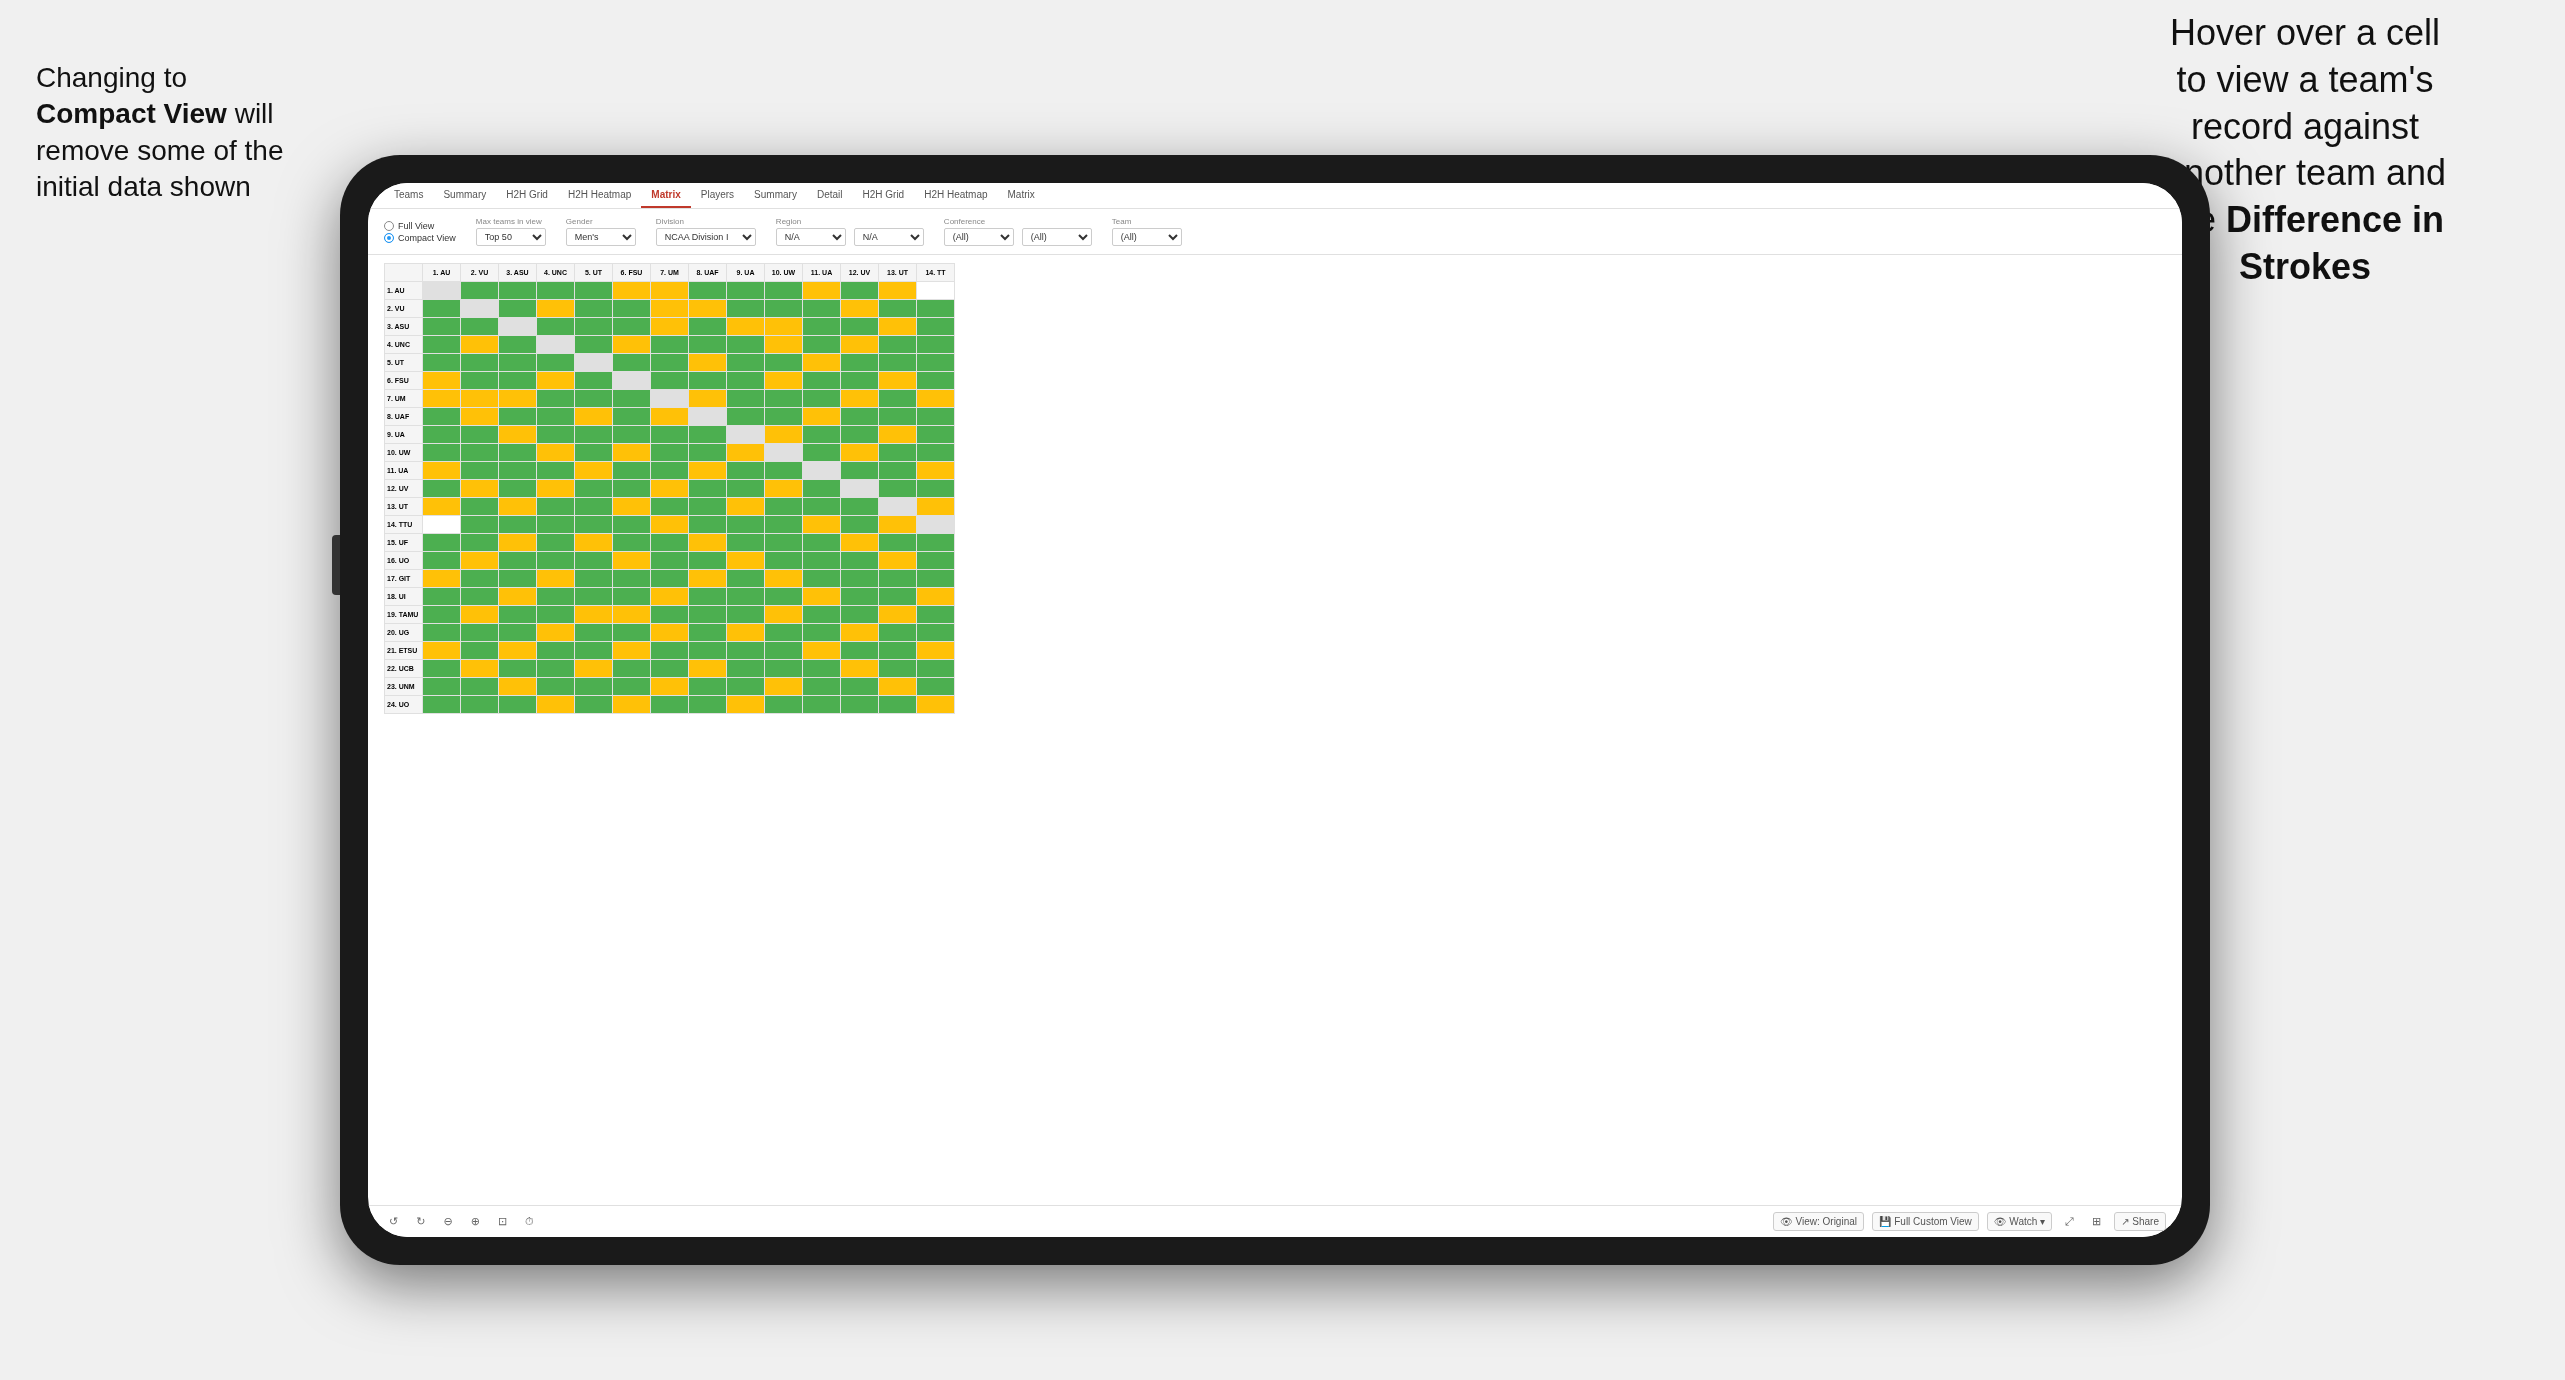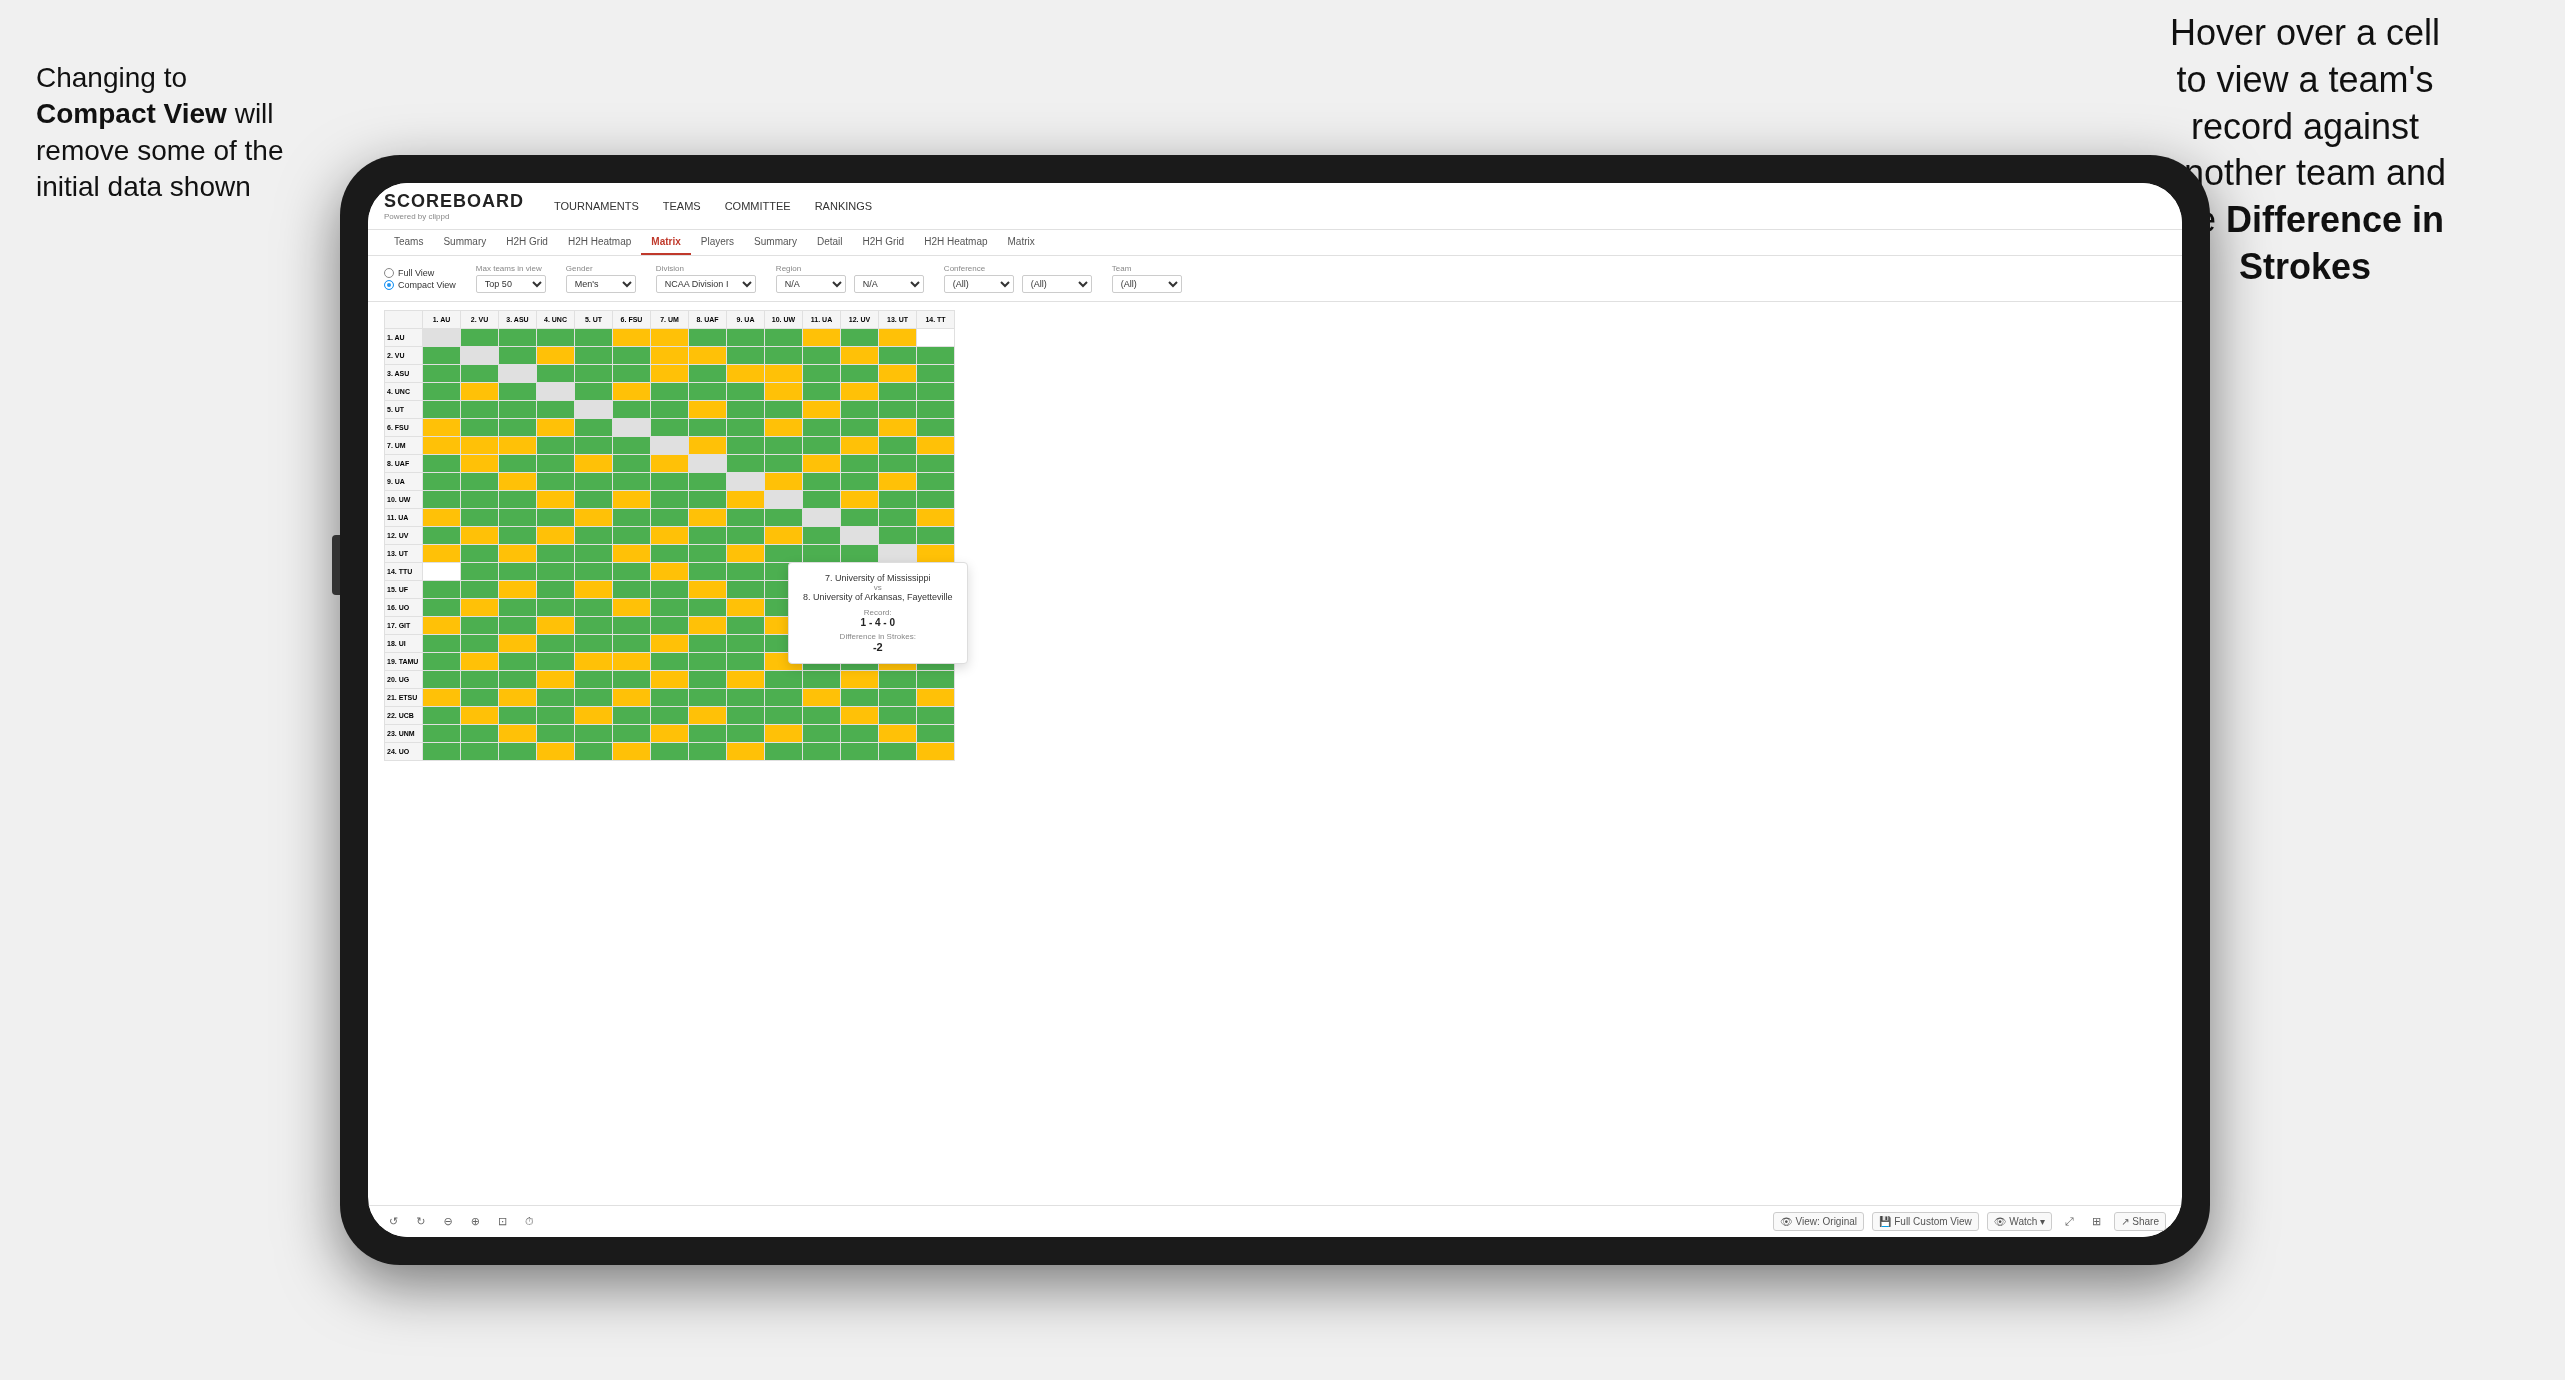--- a/index.html
+++ b/index.html
@@ -356,32 +356,20 @@
   <line x1="490" y1="290" x2="710" y2="445" stroke="#c0392b" stroke-width="3" marker-end="url(#arrowhead-left)"></line>
 
   <line x1="2060" y1="220" x2="1740" y2="680" stroke="#c0392b" stroke-width="3" marker-end="url(#arrowhead-left)"></line>
 </svg>
 
 <div class="tablet">
   <div class="tablet-btn"></div>
   <div class="tablet-screen">
     <div class="app-content">
 
-      <div class="top-nav">
-        <div class="logo-area">
-          <span class="logo-title">SCOREBOARD</span>
-          <span class="logo-sub">Powered by clippd</span>
-        </div>
-        <div class="nav-items">
-          <span class="nav-item">TOURNAMENTS</span>
-          <span class="nav-item">TEAMS</span>
-          <span class="nav-item">COMMITTEE</span>
-          <span class="nav-item">RANKINGS</span>
-        </div>
-      </div>
 
       <div class="sec-nav">
         <span class="sec-tab">Teams</span>
         <span class="sec-tab">Summary</span>
         <span class="sec-tab">H2H Grid</span>
         <span class="sec-tab">H2H Heatmap</span>
         <span class="sec-tab active">Matrix</span>
         <span class="sec-tab">Players</span>
         <span class="sec-tab">Summary</span>
         <span class="sec-tab">Detail</span>
@@ -875,29 +863,20 @@
                 <td class="cell-yellow"></td>
                 <td class="cell-green"></td>
                 <td class="cell-green"></td>
                 <td class="cell-green"></td>
                 <td class="cell-green"></td>
                 <td class="cell-yellow"></td>
               </tr>
             </tbody>
         </table>
 
-        <div class="tooltip-popup" style="top:260px; left:420px;">
-          <div class="tooltip-team1">7. University of Mississippi</div>
-          <div class="tooltip-vs">vs</div>
-          <div class="tooltip-team2">8. University of Arkansas, Fayetteville</div>
-          <div class="tooltip-record-label">Record:</div>
-          <div class="tooltip-record-value">1 - 4 - 0</div>
-          <div class="tooltip-stroke-label">Difference in Strokes:</div>
-          <div class="tooltip-stroke-value">-2</div>
-        </div>
       </div>
 
       <div class="bottom-toolbar">
         <span class="toolbar-icon-btn">↺</span>
         <span class="toolbar-icon-btn">↻</span>
         <span class="toolbar-icon-btn">⊖</span>
         <span class="toolbar-icon-btn">⊕</span>
         <span class="toolbar-icon-btn">⊡</span>
         <span class="toolbar-icon-btn">⏱</span>
         <div class="toolbar-spacer"></div>

